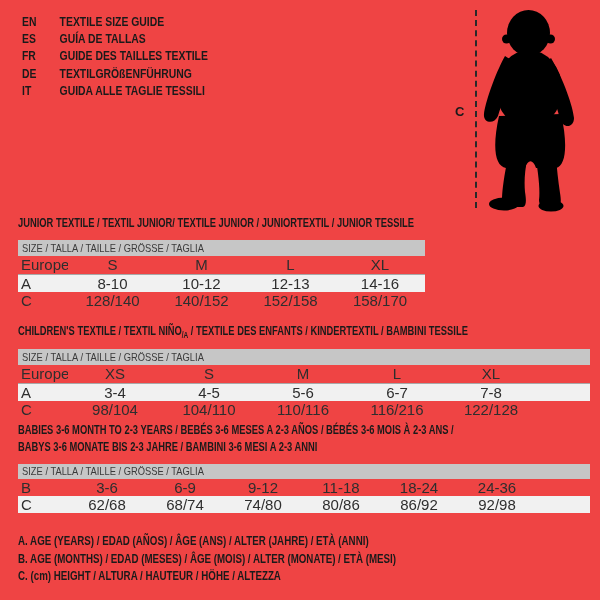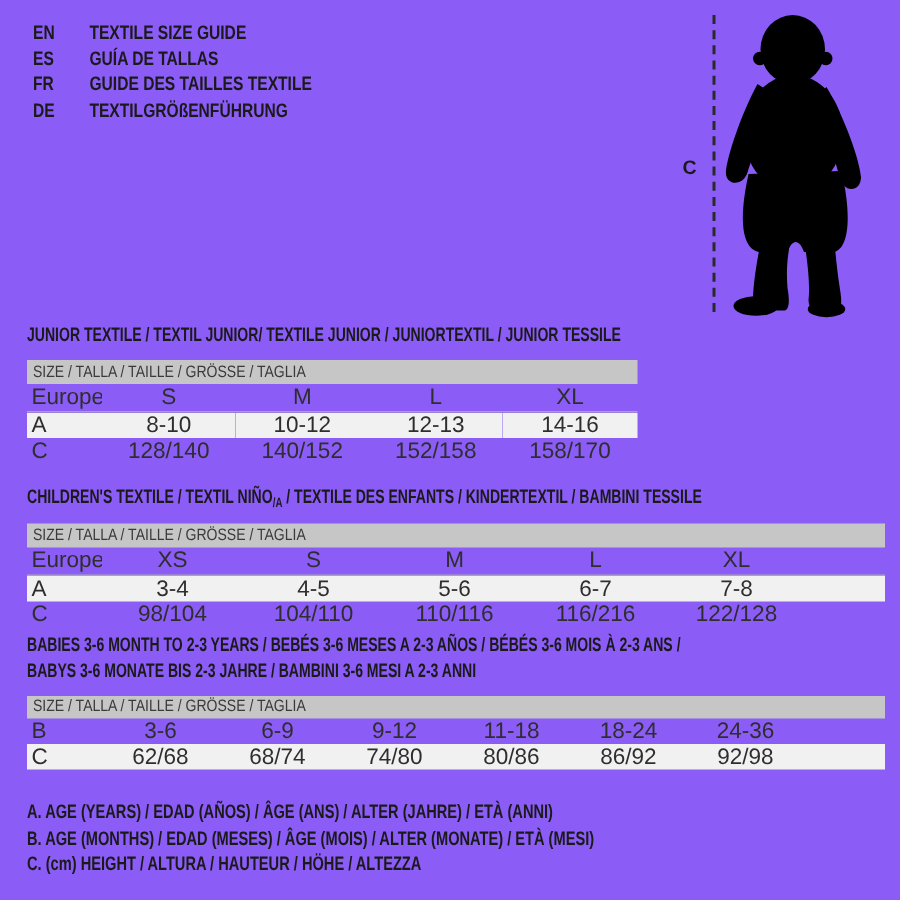--- a/index.html
+++ b/index.html
@@ -1,17 +1,17 @@
 <!DOCTYPE html>
 <html><head>
 <meta charset="utf-8">
 <style>
   html,body { margin:0; padding:0; background:#ffffff; }
   .canvas {
-    position:relative; width:600px; height:600px; background:#8b5cf6;
+    position:relative; width:600px; height:600px; background:#ef4444;
     font-family:"Liberation Sans", sans-serif; overflow:hidden;
     color:#1a1a1a;
   }
   
   .cond { display:inline-block; transform-origin:0 50%; white-space:nowrap; }
   .sx80 { transform:scaleX(0.80); }
   .sx75 { transform:scaleX(0.75); }
   .sx72 { transform:scaleX(0.72); }
   .sx85 { transform:scaleX(0.85); }
 
@@ -53,20 +53,21 @@
 </head>
 <body>
 
 <div class="canvas">
 
   <div class="lang-block">
     <div class="lang-row"><span class="cond sx80"><span class="lang-code">EN</span><span>TEXTILE SIZE GUIDE</span></span></div>
     <div class="lang-row"><span class="cond sx80"><span class="lang-code">ES</span><span>GUÍA DE TALLAS</span></span></div>
     <div class="lang-row"><span class="cond sx80"><span class="lang-code">FR</span><span>GUIDE DES TAILLES TEXTILE</span></span></div>
     <div class="lang-row"><span class="cond sx80"><span class="lang-code">DE</span><span>TEXTILGRÖßENFÜHRUNG</span></span></div>
+    <div class="lang-row"><span class="cond sx80"><span class="lang-code">IT</span><span>GUIDA ALLE TAGLIE TESSILI</span></span></div>
   </div>
 
   <div class="height-line"></div>
   <div class="height-label">C</div>
   <svg class="baby-svg" width="118" height="204" viewBox="0 0 118 204" aria-hidden="true">
     <g fill="#000000">
 
       <ellipse cx="49.5" cy="25" rx="21.5" ry="23"></ellipse>
       <circle cx="27.5" cy="31" r="4.5"></circle>
       <circle cx="71.5" cy="31" r="4.5"></circle>

